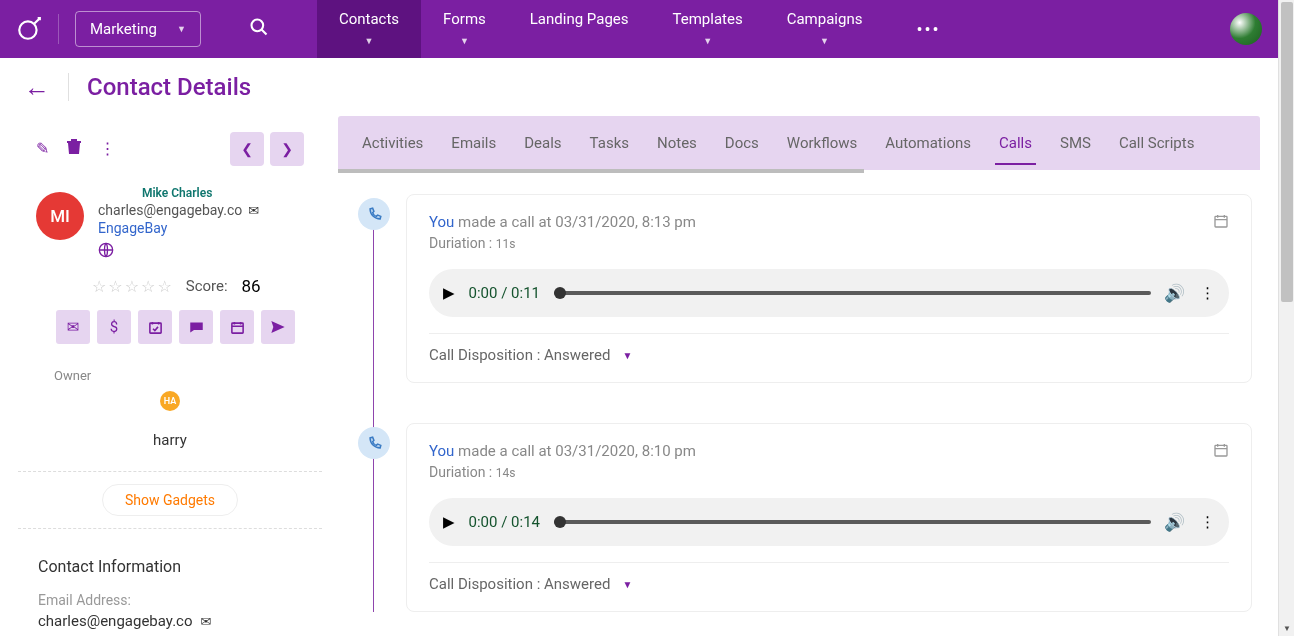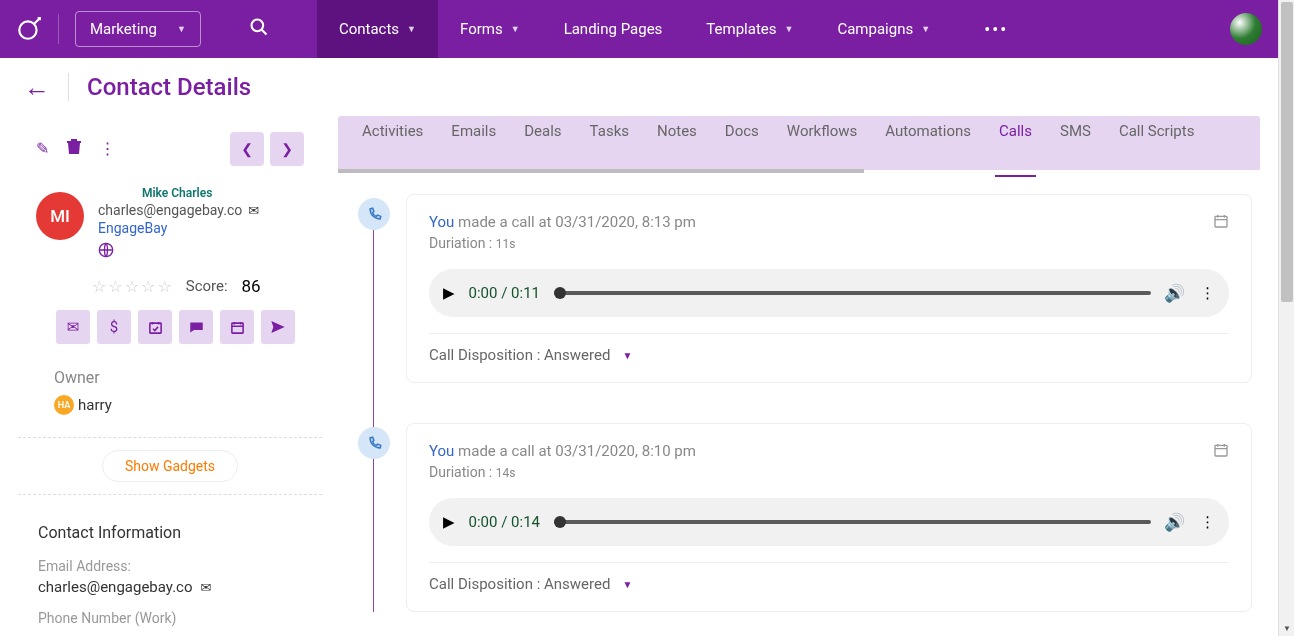--- a/index.html
+++ b/index.html
@@ -16,21 +16,21 @@
 
 
 .topnav { height: 58px; background: #7b1fa2; display: flex; align-items: center; padding: 0 16px; color: #fff; }
 .logo { width: 26px; height: 26px; margin-right: 16px; }
 .logo svg { width: 100%; height: 100%; }
 .divider-v { width: 1px; height: 30px; background: rgba(255,255,255,0.25); margin-right: 16px; }
 .module-select { border: 1px solid rgba(255,255,255,0.5); border-radius: 4px; padding: 8px 14px; display: flex; align-items: center; gap: 20px; cursor: pointer; font-size: 15px; }
 .search-area { margin-left: 48px; }
 .search-icon { width: 20px; height: 20px; cursor: pointer; }
 .nav-tabs { display: flex; align-items: center; margin-left: 48px; gap: 0; height: 100%; }
-.nav-tab { padding: 10px 22px; height: 100%; display: flex; align-items: center; gap: 8px; cursor: pointer; font-size: 15px; }
+.nav-tab { padding: 10px 22px; height: 100%; display: flex; align-items: center; gap: 8px; cursor: pointer; font-size: 15px; flex-direction: column; }
 .nav-tab.active { background: #5e1280; }
 .chev { font-size: 9px; opacity: 0.8; }
 .nav-more { margin-left: 12px; padding: 0 20px; cursor: pointer; font-size: 18px; letter-spacing: 2px; }
 .avatar-top { margin-left: auto; width: 32px; height: 32px; border-radius: 50%; background: radial-gradient(circle at 30% 30%, #fff, #2e7d32 50%, #1b5e20); cursor: pointer; }
 
 
 .page-header { display: flex; align-items: center; height: 58px; padding: 0 24px; gap: 18px; }
 .back-arrow { color: #7b1fa2; font-size: 26px; font-weight: bold; cursor: pointer; }
 .ph-div { width: 1px; height: 28px; background: #e0e0e0; }
 .page-title { color: #7b1fa2; font-size: 24px; font-weight: 500; }
@@ -56,36 +56,36 @@
 
 .score-row { display: flex; align-items: center; padding: 6px 18px 14px; gap: 14px; }
 .stars { display: flex; gap: 2px; color: #ccc; font-size: 16px; margin-left: 56px; }
 .score-text { font-size: 15px; color: #555; }
 .score-val { font-size: 17px; }
 
 .action-icons { display: flex; gap: 7px; padding: 0 18px 14px; margin-left: 20px; }
 .act-btn { width: 34px; height: 34px; background: #e6d5f0; border-radius: 3px; display: flex; align-items: center; justify-content: center; color: #7b1fa2; cursor: pointer; font-size: 15px; }
 
 .owner-block { padding: 10px 36px; }
-.owner-label { color: #888; font-size: 16px; margin-bottom: 8px; }
-.owner-row { display: flex; align-items: center; gap: 4px; color: #333; font-size: 15px; }
+.owner-label { color: #888; font-size: 13px; margin-bottom: 8px; }
+.owner-row { display: flex; align-items: center; gap: 20px; color: #333; font-size: 15px; flex-direction: column; }
 .owner-badge { width: 20px; height: 20px; border-radius: 50%; background: #f9a825; color: #fff; font-size: 9px; display: flex; align-items: center; justify-content: center; font-weight: 600; }
 
 .hr-dash { border: none; border-top: 1px dashed #ddd; margin: 12px 0; }
 .show-gadgets { display: flex; justify-content: center; margin: 8px 0; }
 .sg-btn { border: 1px solid #eee; border-radius: 18px; padding: 7px 22px; color: #ff7a00; font-size: 14px; cursor: pointer; }
 
 .contact-info { padding: 16px 20px 0; }
 .ci-title { font-size: 16px; color: #333; margin-bottom: 16px; }
 .ci-label { color: #999; font-size: 14px; margin-bottom: 4px; }
 .ci-value-row { display: flex; align-items: center; gap: 8px; color: #333; font-size: 15px; margin-bottom: 14px; }
 
 
 .main-panel { flex: 1; }
-.tabs-bar { background: #e6d5f0; padding: 0 24px; display: flex; gap: 28px; border-radius: 3px 3px 0 0; position: relative; height: 54px; }
+.tabs-bar { background: #e6d5f0; padding: 0 24px; display: flex; gap: 28px; border-radius: 3px 3px 0 0; position: relative; height: 54px; align-items: center; }
 .tabs-bar::after { content: ''; position: absolute; left: 0; bottom: -3px; width: 57%; height: 4px; background: #bdbdbd; }
 .tab { color: #666; font-size: 15px; cursor: pointer; padding: 6px 0; position: relative; white-space: nowrap; }
 .tab.active { color: #7b1fa2; }
 .tab.active::after { content: ''; position: absolute; left: -4px; right: -4px; bottom: -7px; height: 2px; background: #7b1fa2; }
 
 .timeline { padding: 24px 8px 0 20px; position: relative; }
 .timeline-line { position: absolute; left: 35px; top: 40px; bottom: 0; width: 1px; background: #8e44ad; }
 
 .call-item { display: flex; margin-bottom: 40px; position: relative; }
 .call-badge { width: 32px; height: 32px; border-radius: 50%; background: #d4e6f7; display: flex; align-items: center; justify-content: center; color: #3a7bc4; font-size: 15px; flex-shrink: 0; z-index: 2; margin-top: 4px; }

